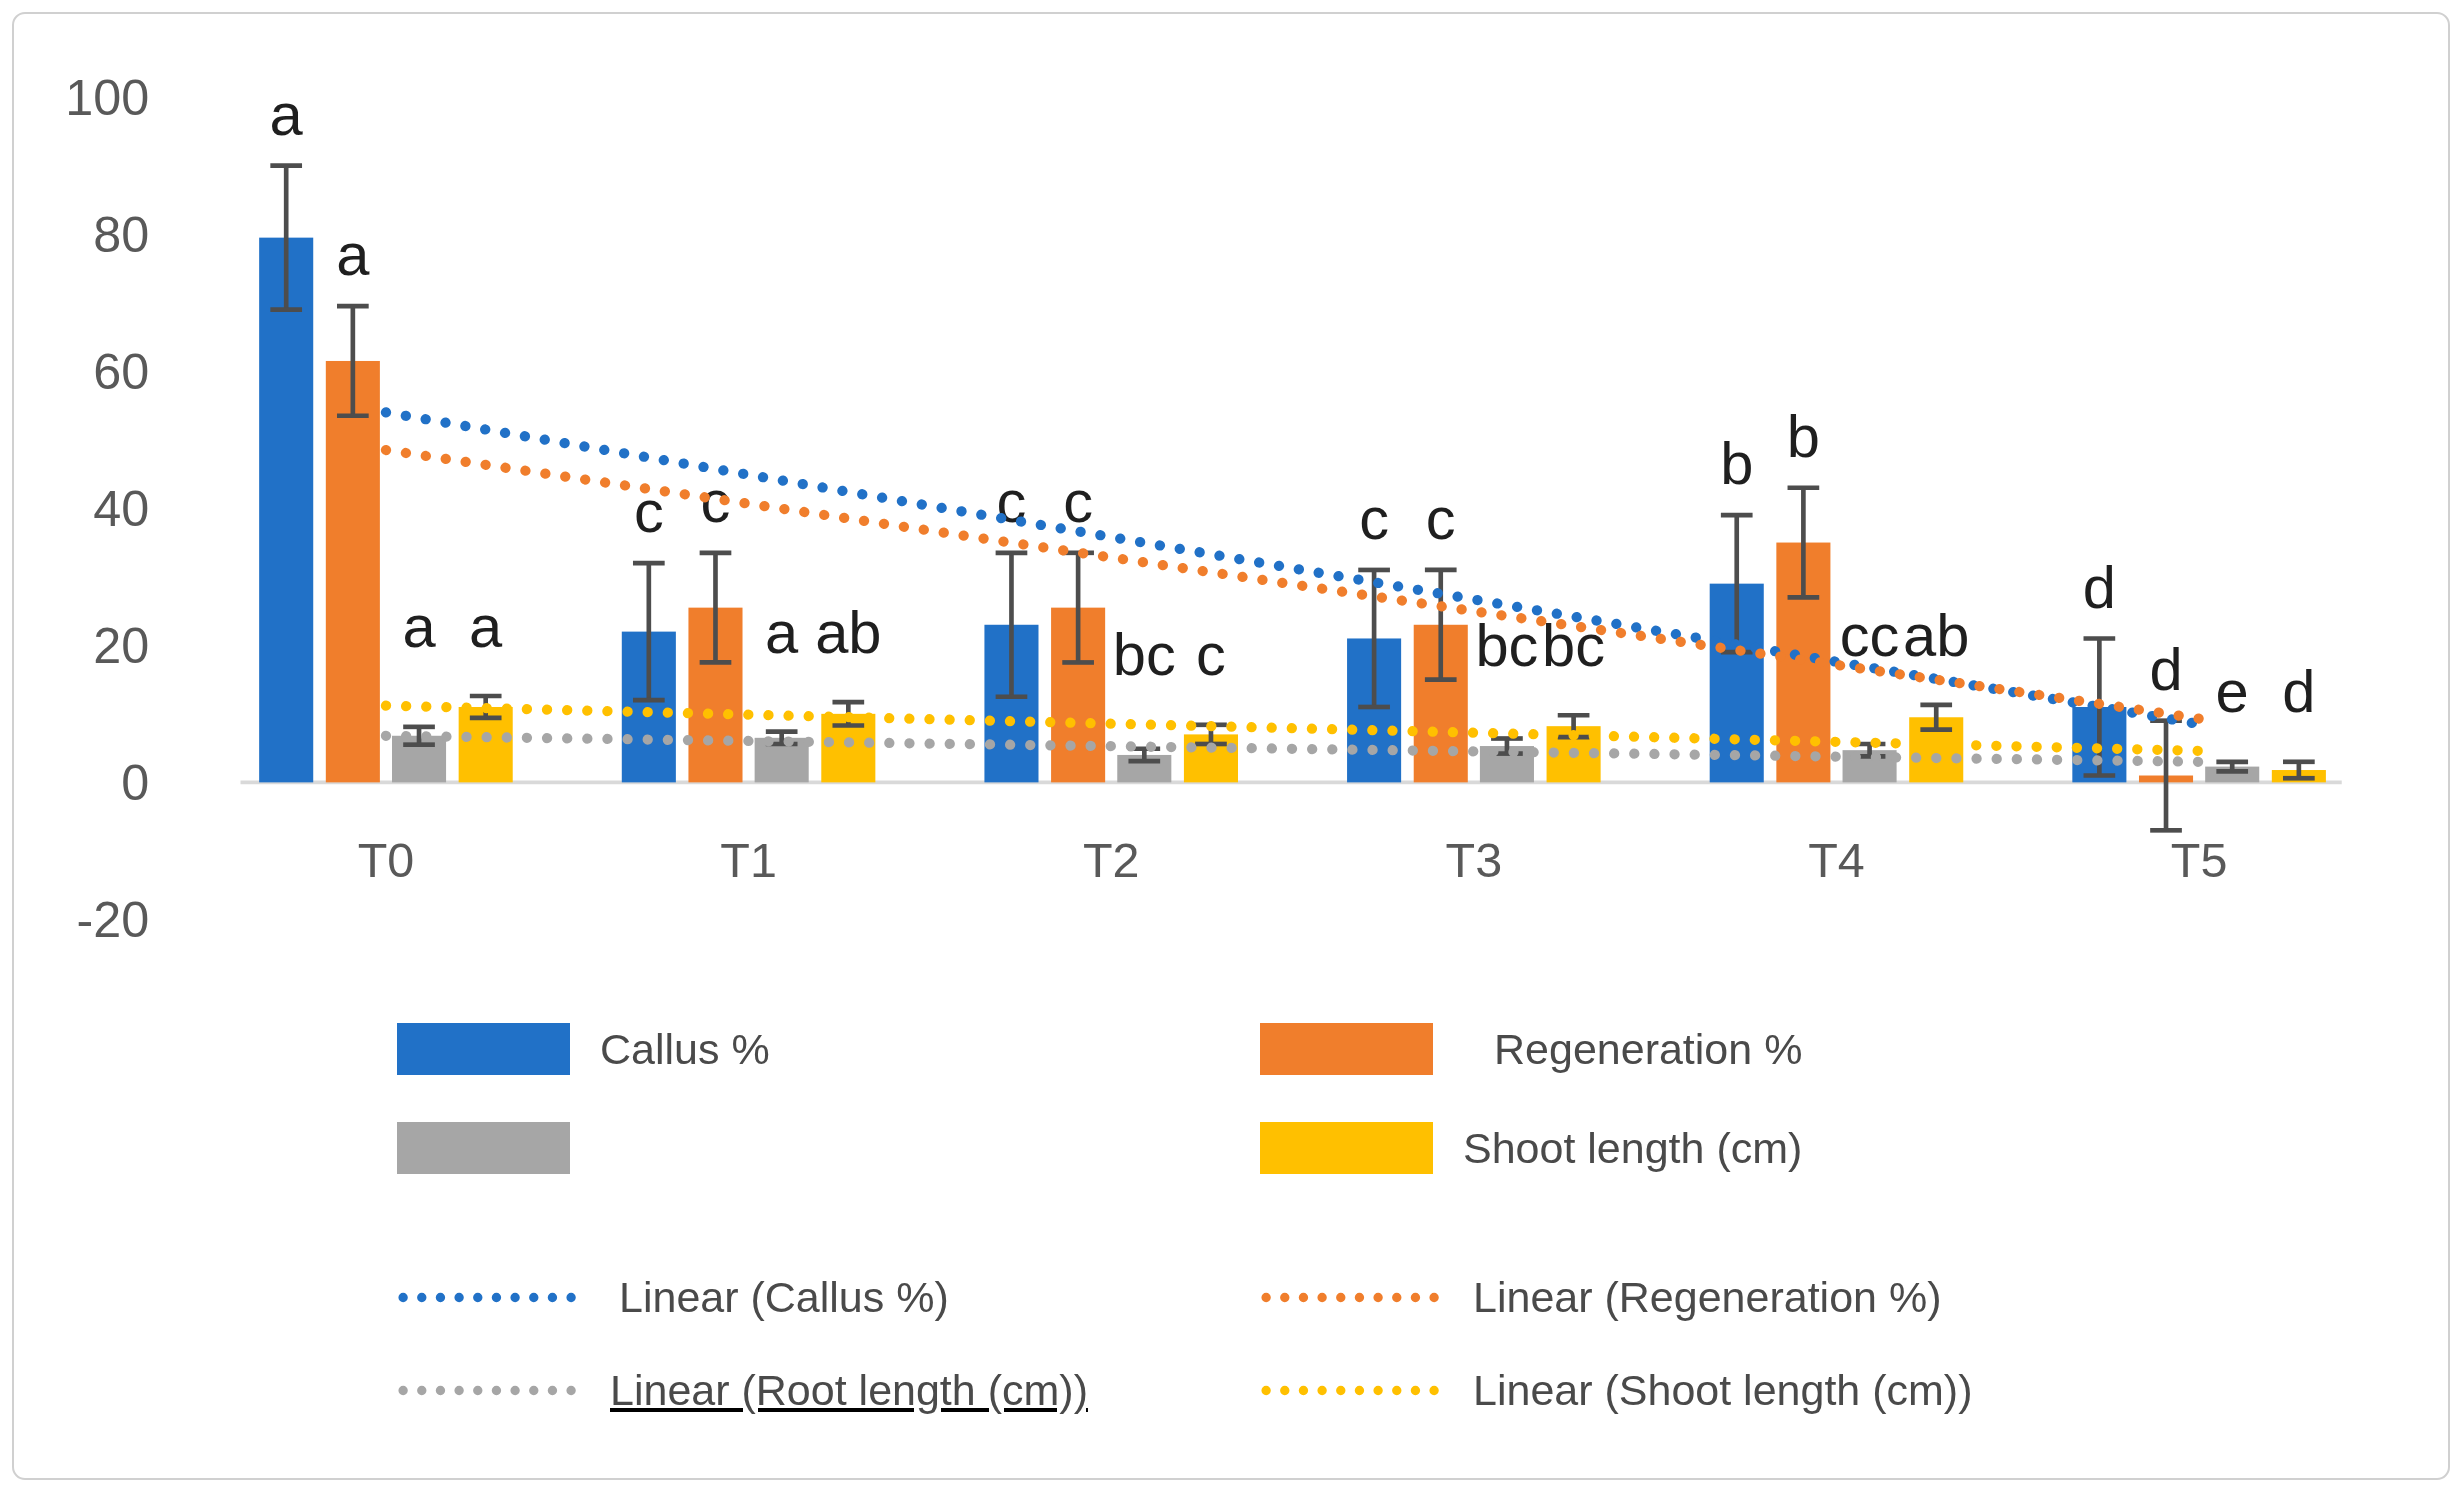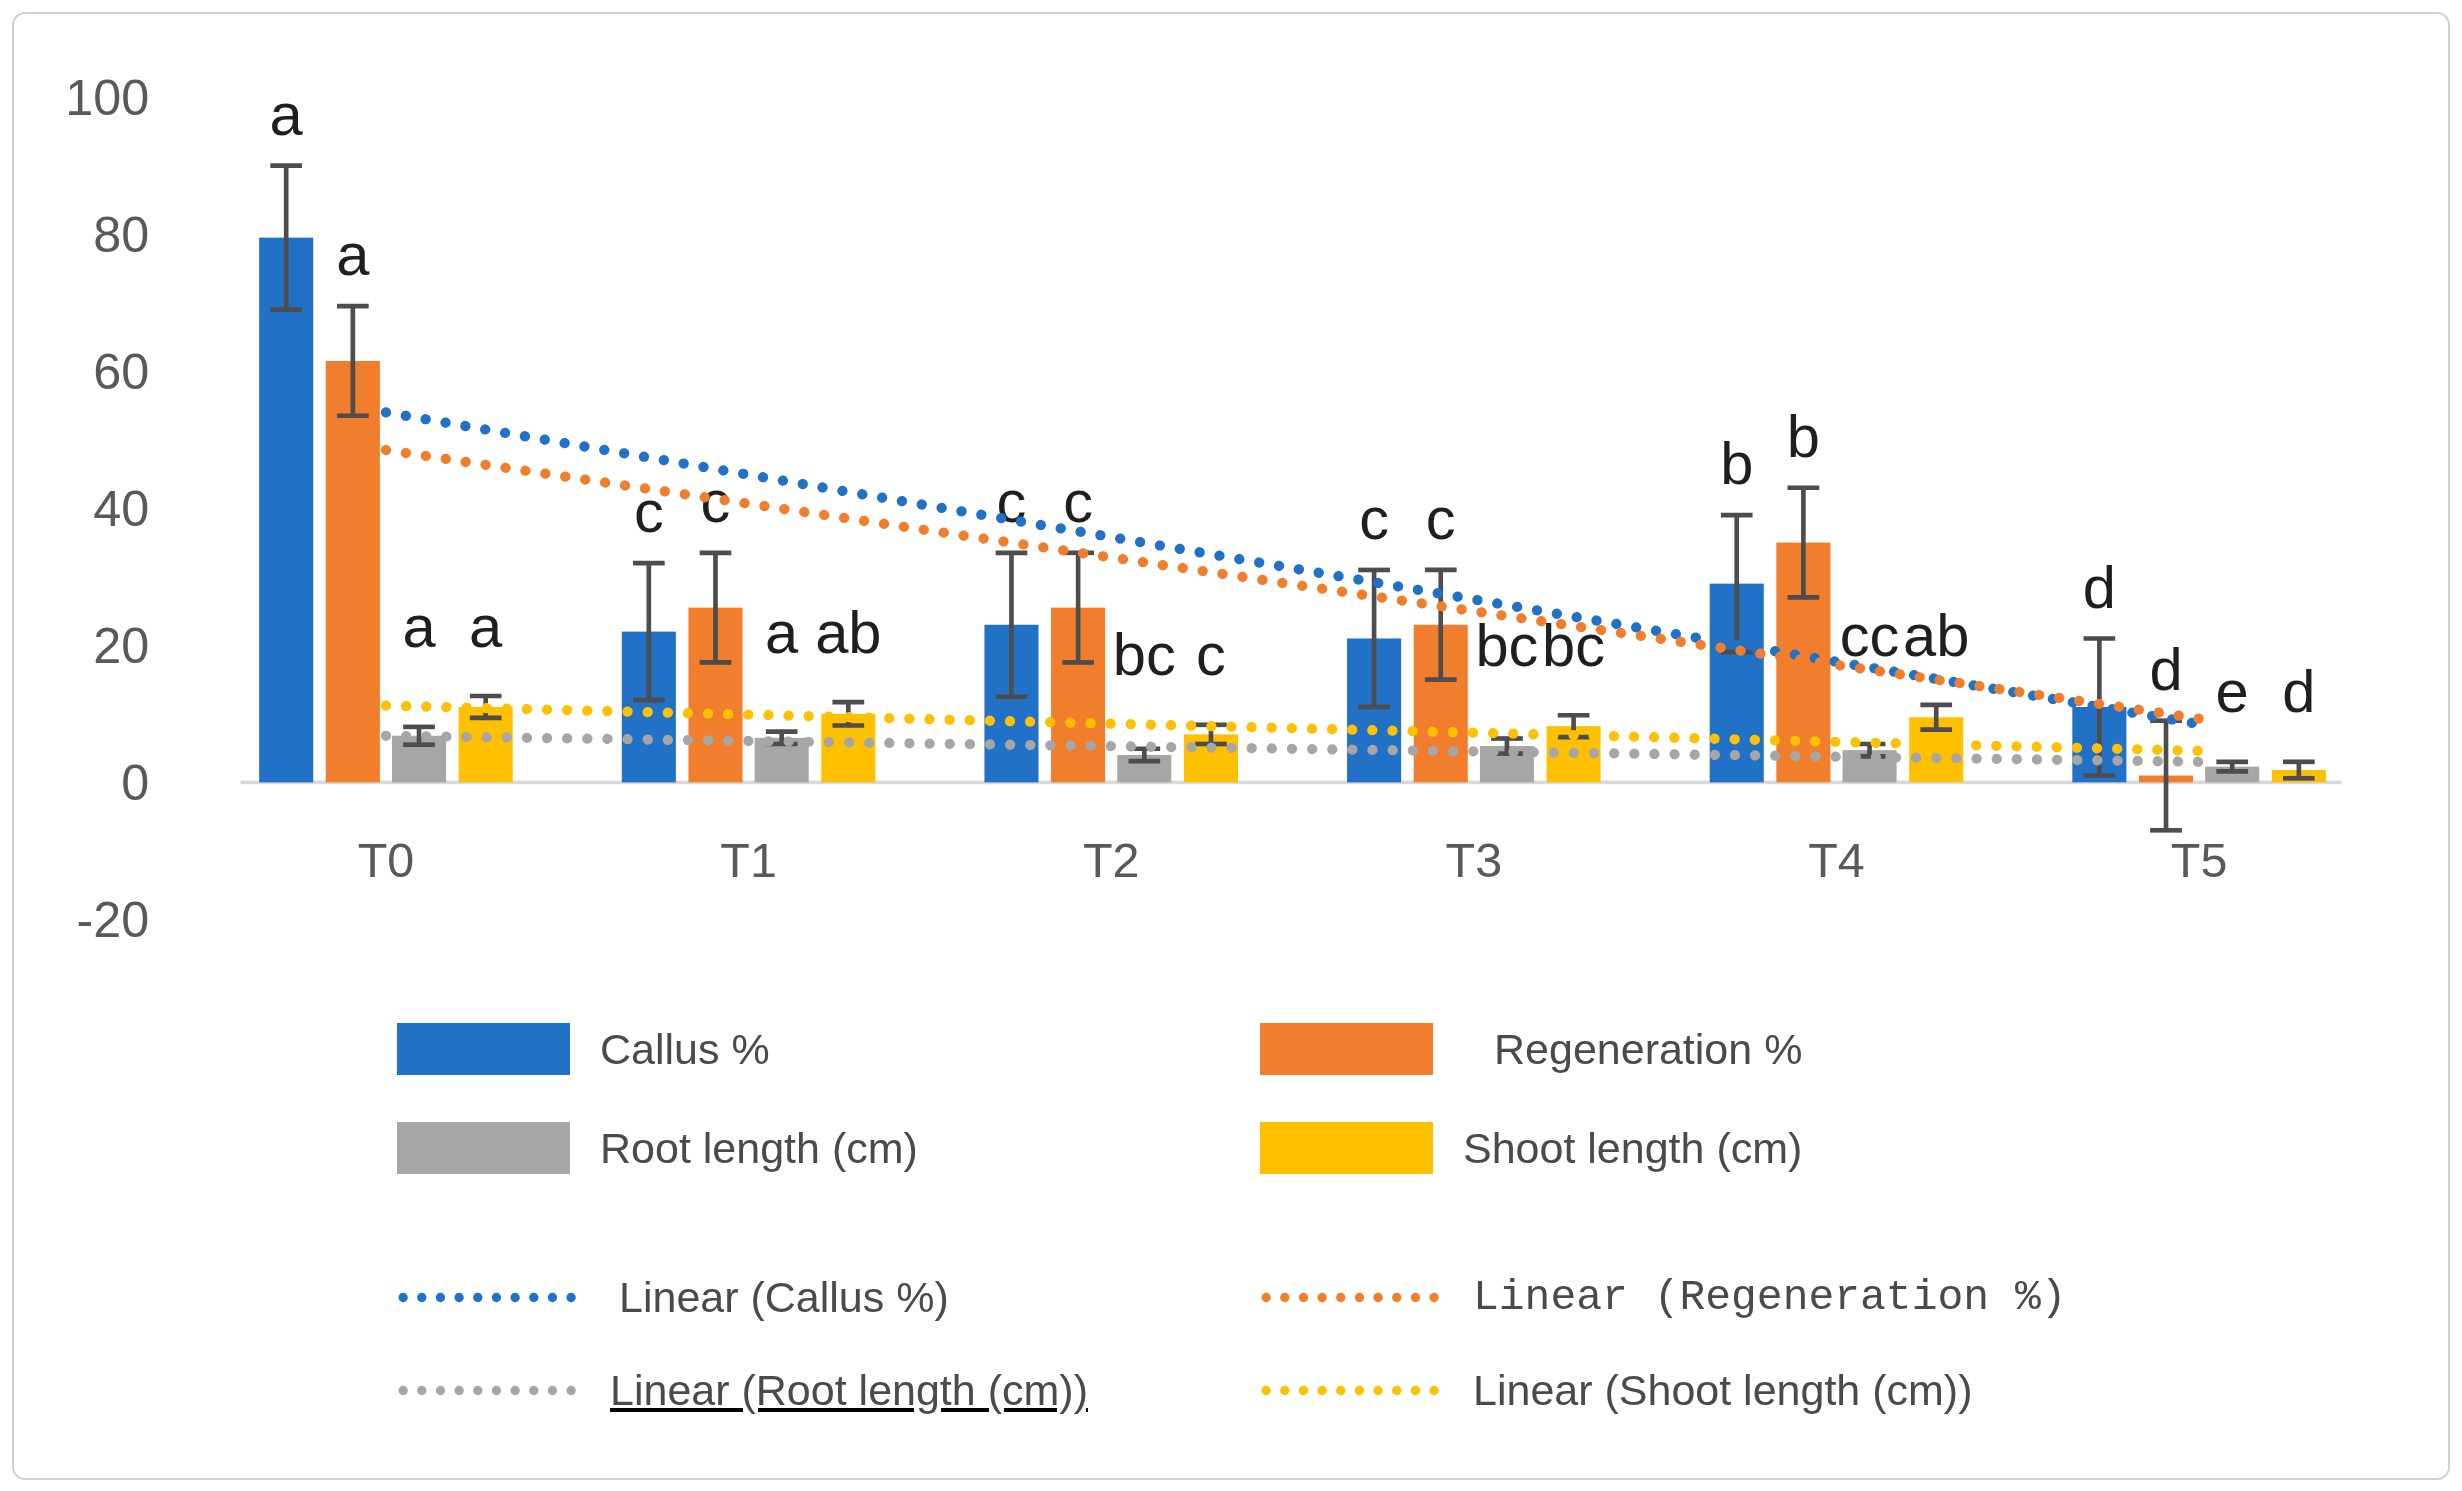--- a/index.html
+++ b/index.html
@@ -164,33 +164,32 @@
     <div class="legend-item" style="left: 397px; top: 1022px; height: 54px;">
       <div class="legend-key-fill" style="background: rgb(33, 113, 199);"></div>
       <span class="legend-label">Callus %</span>
     </div>
     <div class="legend-item" style="left: 1260px; top: 1022px; height: 54px; gap: 31px;">
       <div class="legend-key-fill" style="background: rgb(240, 126, 44);"></div>
       <span class="legend-label">Regeneration %</span>
     </div>
     <div class="legend-item" style="left: 397px; top: 1121px; height: 54px;">
       <div class="legend-key-fill" style="background: rgb(166, 166, 166);"></div>
-      <span class="legend-label">Root length (cm)</span>
     </div>
     <div class="legend-item" style="left: 1260px; top: 1121px; height: 54px;">
       <div class="legend-key-fill" style="background: rgb(255, 192, 0);"></div>
       <span class="legend-label">Shoot length (cm)</span>
     </div>
     <div class="legend-item" style="left: 397px; top: 1270px; height: 54px; gap: 9px;">
       <svg class="legend-key-dots" viewBox="0 0 196 14">
         <line x1="6" y1="7" x2="190" y2="7" stroke="#2171c7" stroke-width="10" stroke-linecap="round" stroke-dasharray="0.1 20"></line>
       </svg>
       <span class="legend-label">Linear (Callus %)</span>
     </div>
-    <div class="legend-item" style="left: 1260px; top: 1270px; height: 54px; font-family: Liberation Mono, monospace;">
+    <div class="legend-item" style="left: 1260px; top: 1270px; height: 54px;">
       <svg class="legend-key-dots" viewBox="0 0 196 14">
         <line x1="6" y1="7" x2="190" y2="7" stroke="#f07e2c" stroke-width="10" stroke-linecap="round" stroke-dasharray="0.1 20"></line>
       </svg>
       <span class="legend-label">Linear (Regeneration %)</span>
     </div>
     <div class="legend-item" style="left: 397px; top: 1363px; height: 54px; text-decoration: underline;">
       <svg class="legend-key-dots" viewBox="0 0 196 14">
         <line x1="6" y1="7" x2="190" y2="7" stroke="#a6a6a6" stroke-width="10" stroke-linecap="round" stroke-dasharray="0.1 20"></line>
       </svg>
       <span class="legend-label">Linear (Root length (cm))</span>

